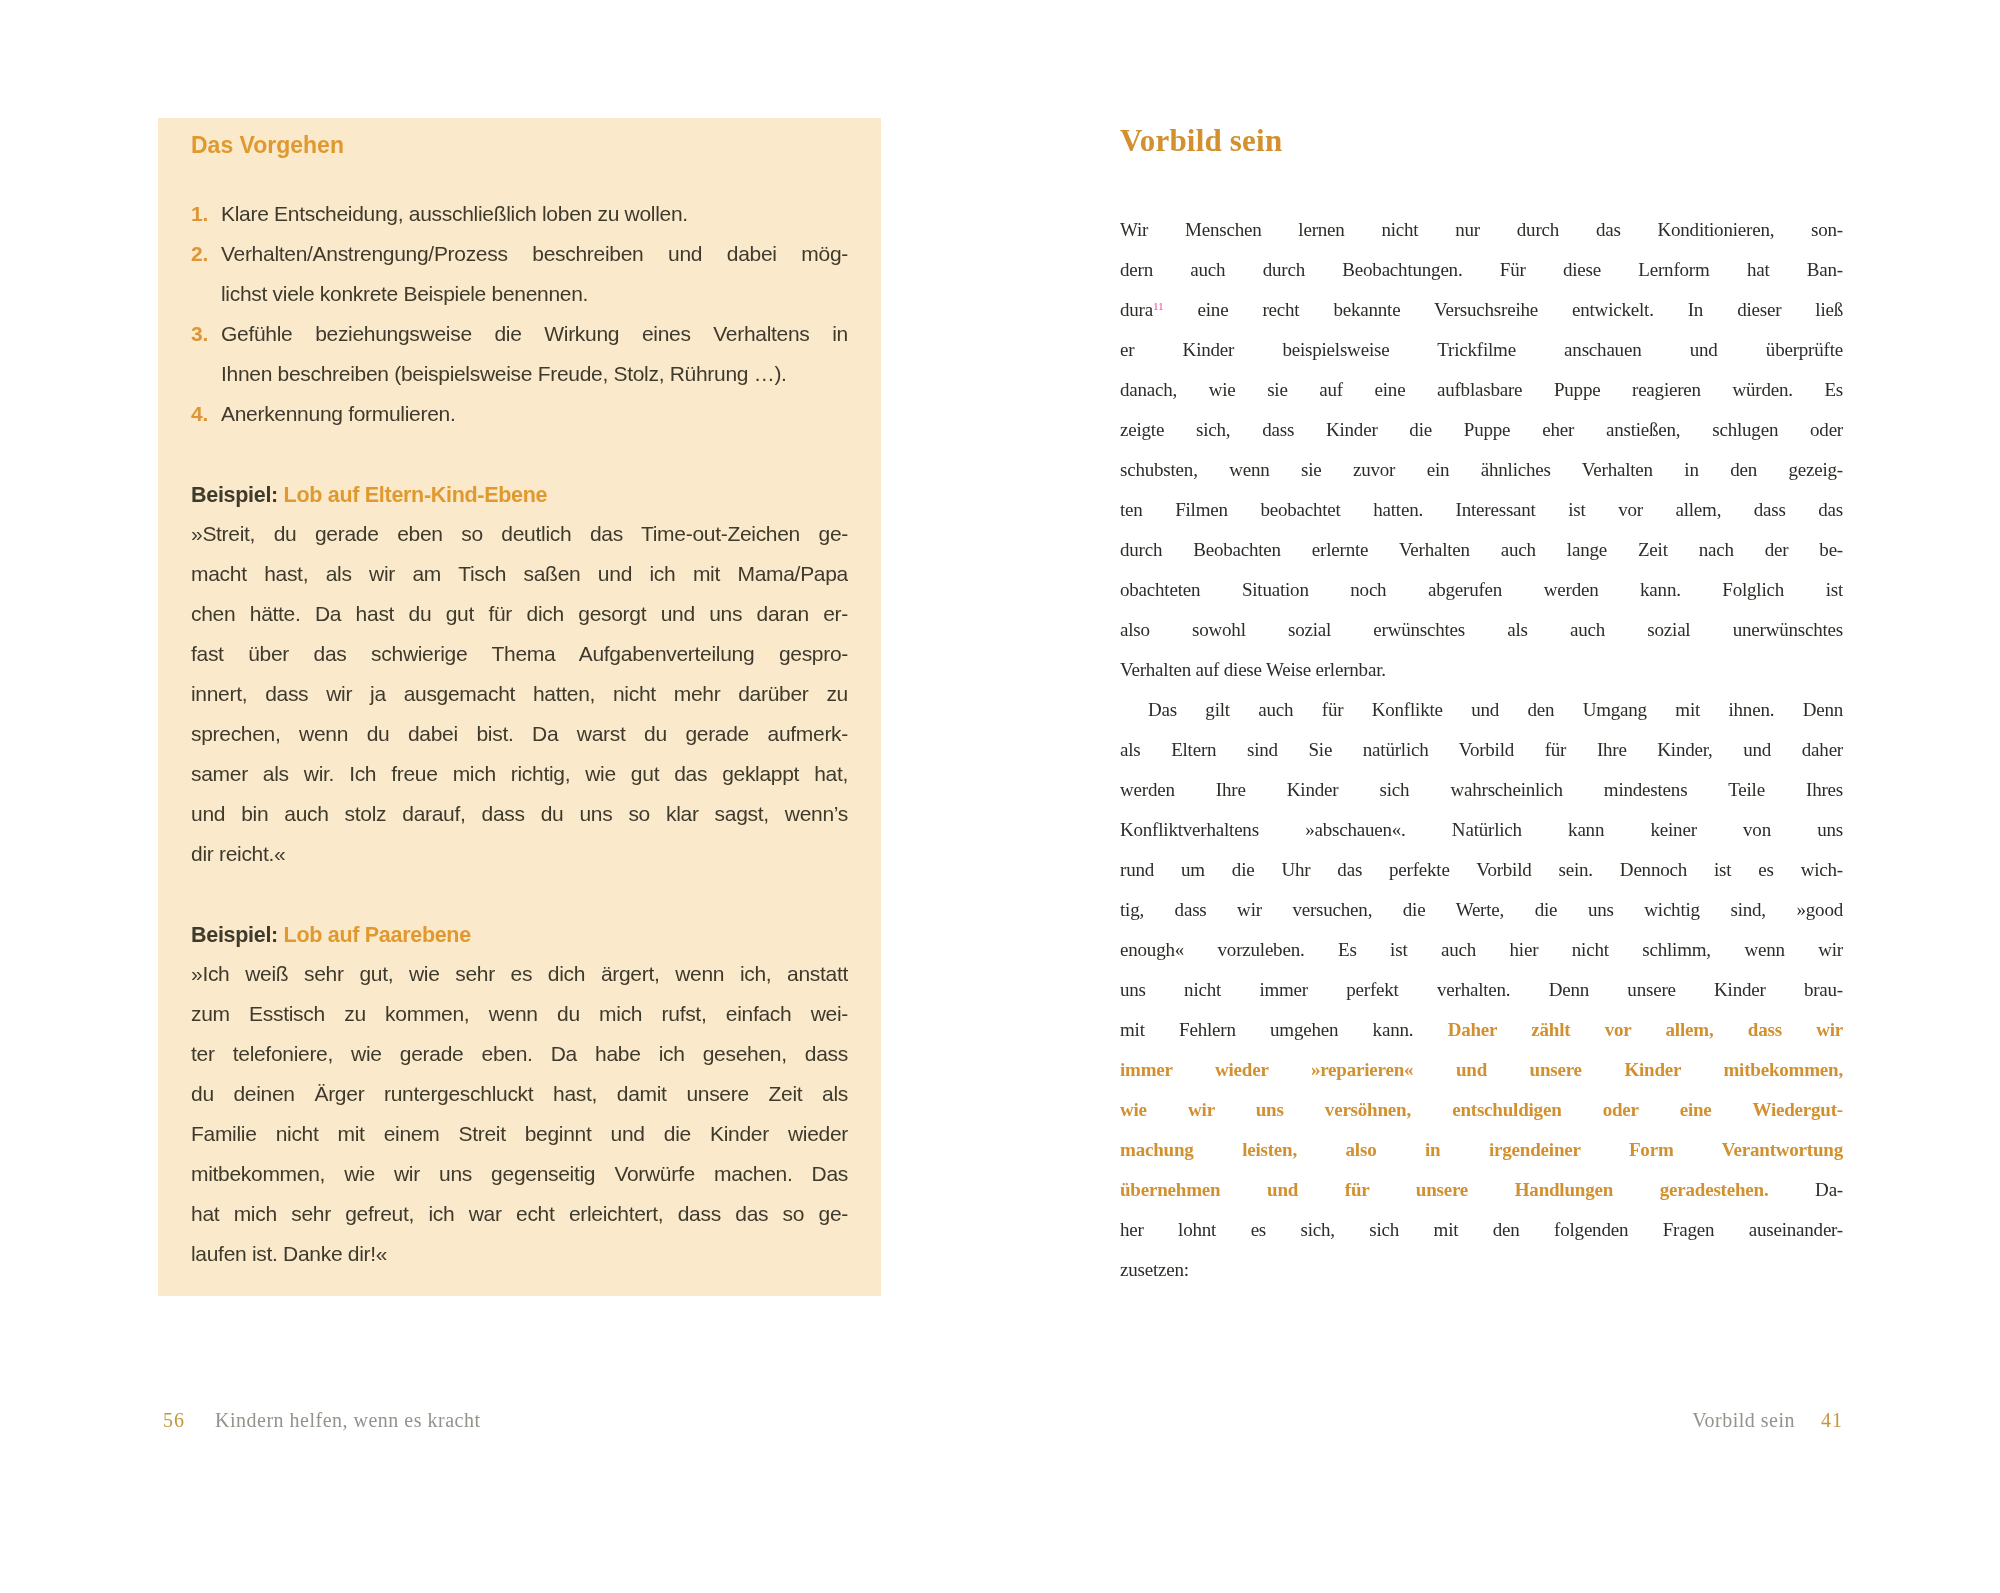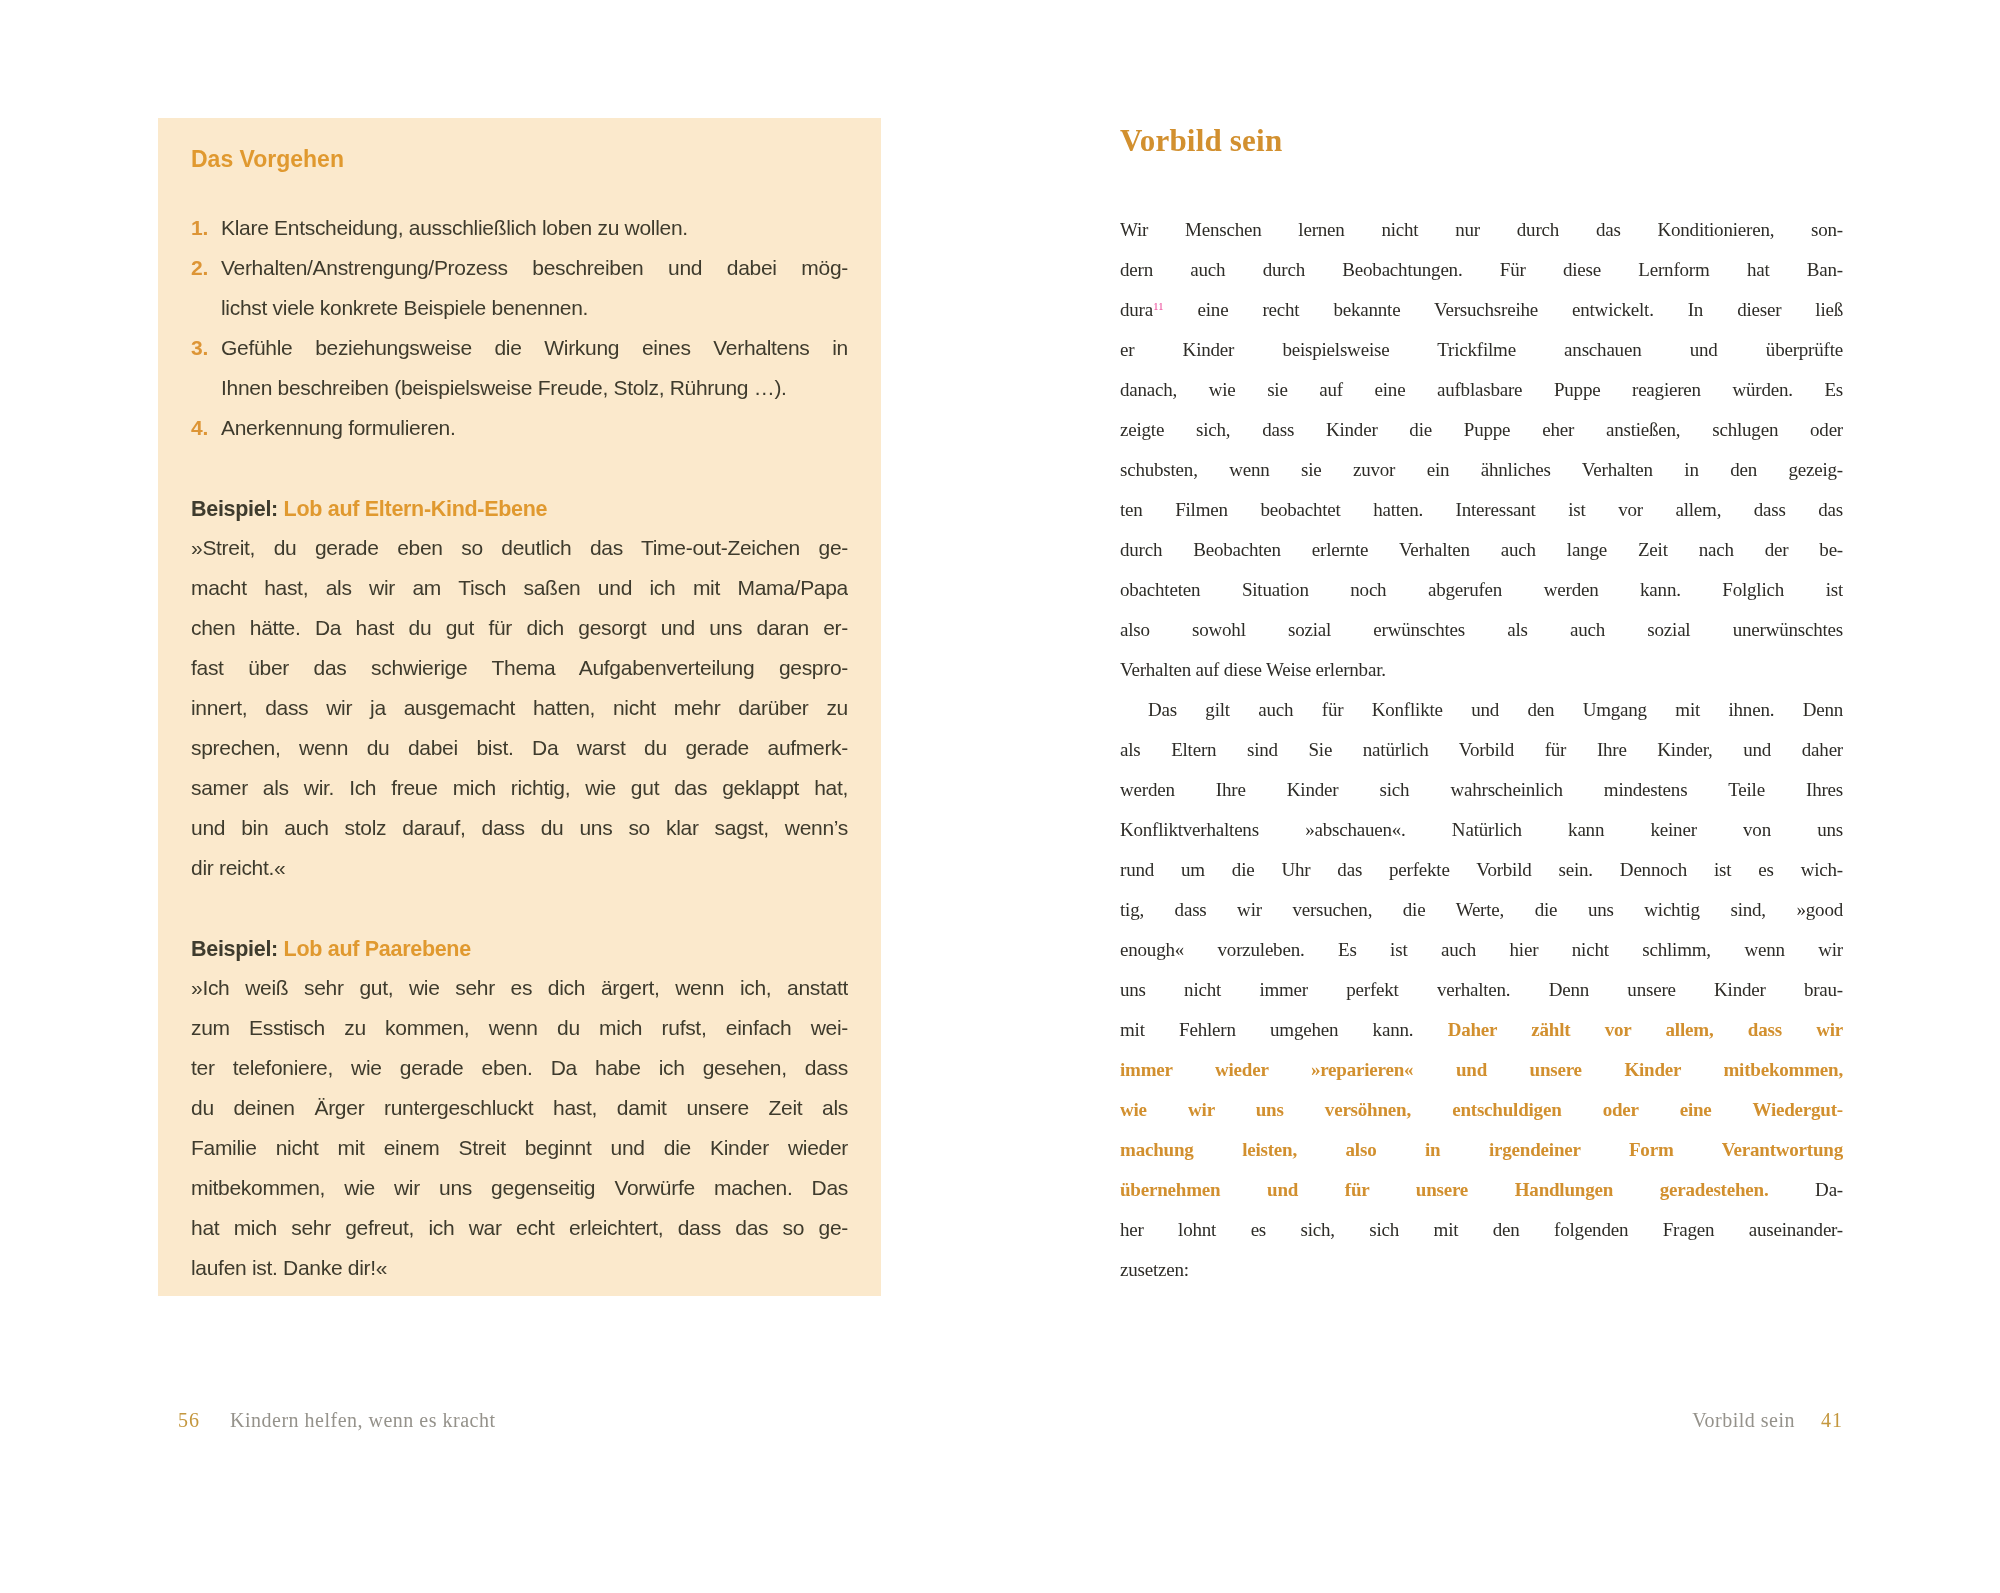--- a/index.html
+++ b/index.html
@@ -12,21 +12,21 @@
     color: #2e2c27;
     overflow: hidden;
   }
 
   
   .vbox {
     position: absolute;
     left: 158px; top: 118px;
     width: 723px; height: 1178px;
     box-sizing: border-box;
-    padding: 26px 33px 0 33px;
+    padding: 12px 33px 0 33px;
     background: #fbe9cc;
     overflow: hidden;
     font-family: "Liberation Sans", sans-serif;
     color: #3e3b2d;
     font-size: 21px;
     letter-spacing: -0.3px;
   }
   .vbox-heading {
     color: #e0992f;
     font-weight: bold;
@@ -81,21 +81,21 @@
 
   
   .footer-left, .footer-right {
     position: absolute;
     top: 1406px;
     font-size: 20px;
     line-height: 28px;
     color: #95928b;
     letter-spacing: 0.5px;
   }
-  .footer-left { left: 178px; }
+  .footer-left { left: 163px; }
   .footer-right { left: 1120px; width: 723px; text-align: right; }
   .pagenum { color: #c4973e; letter-spacing: 1px; }
   .footer-left .pagenum { margin-right: 30px; }
   .footer-right .pagenum { margin-left: 26px; }
 </style>
 </head>
 <body>
 
 <div class="spread">
 

